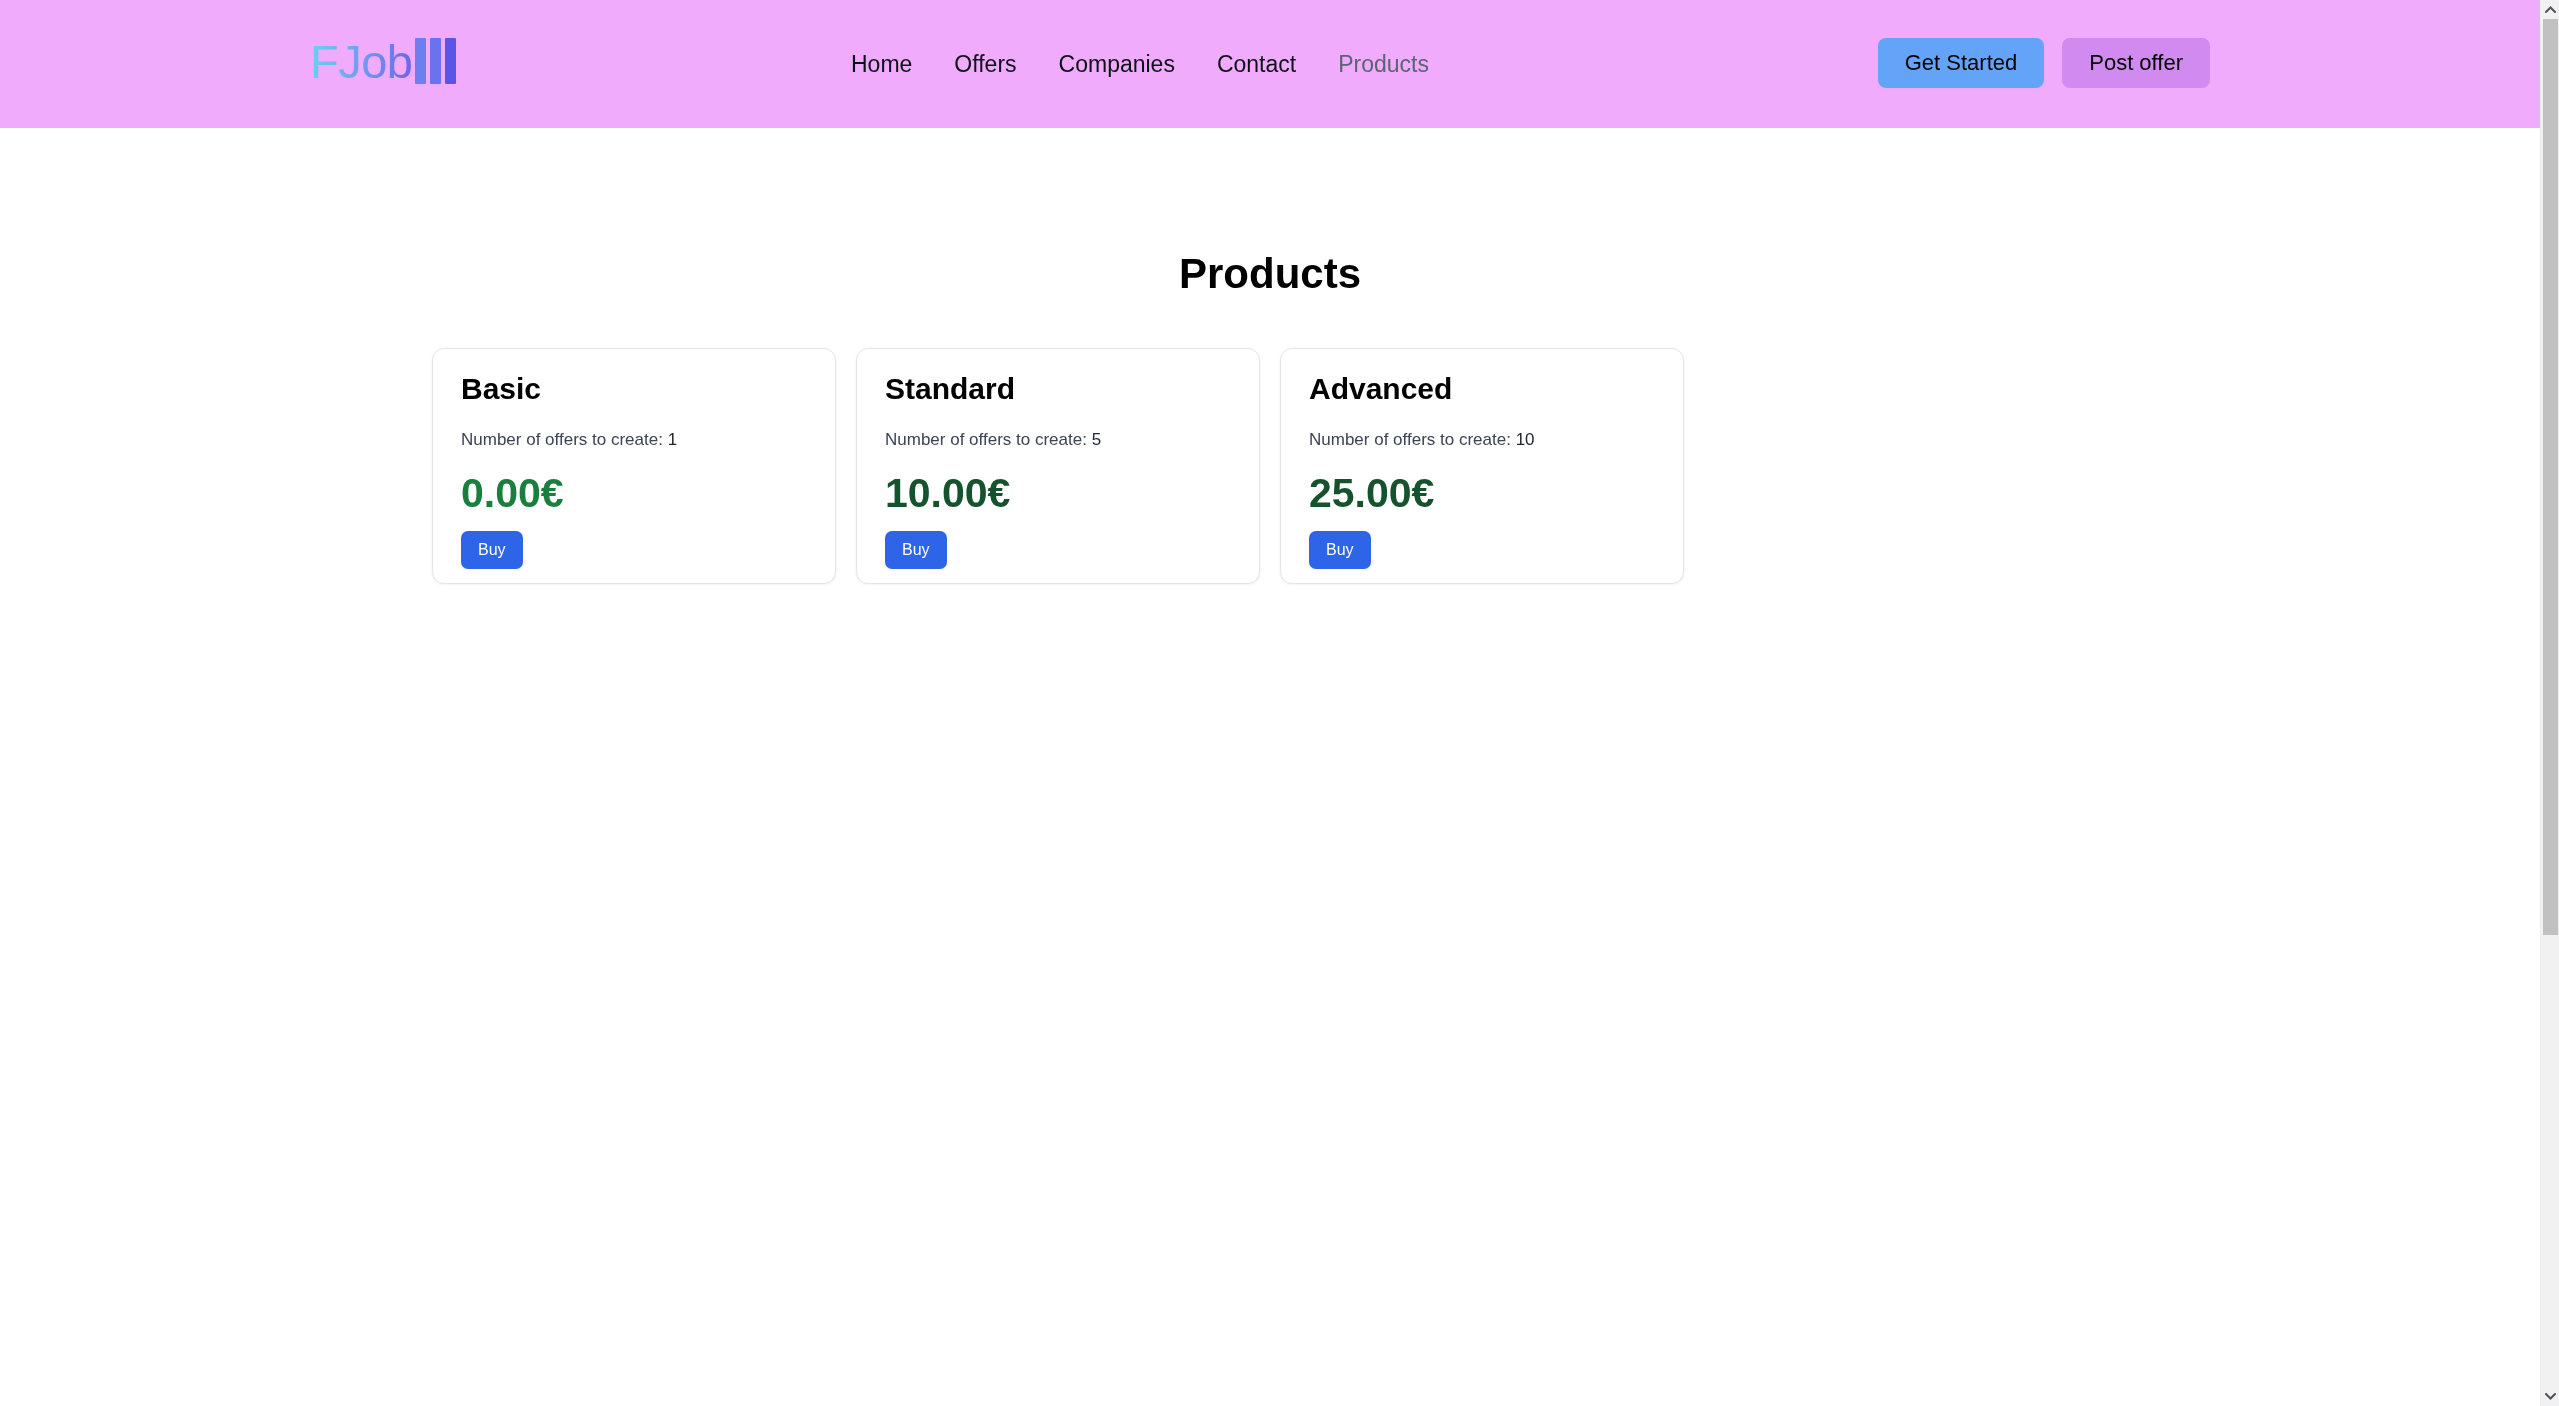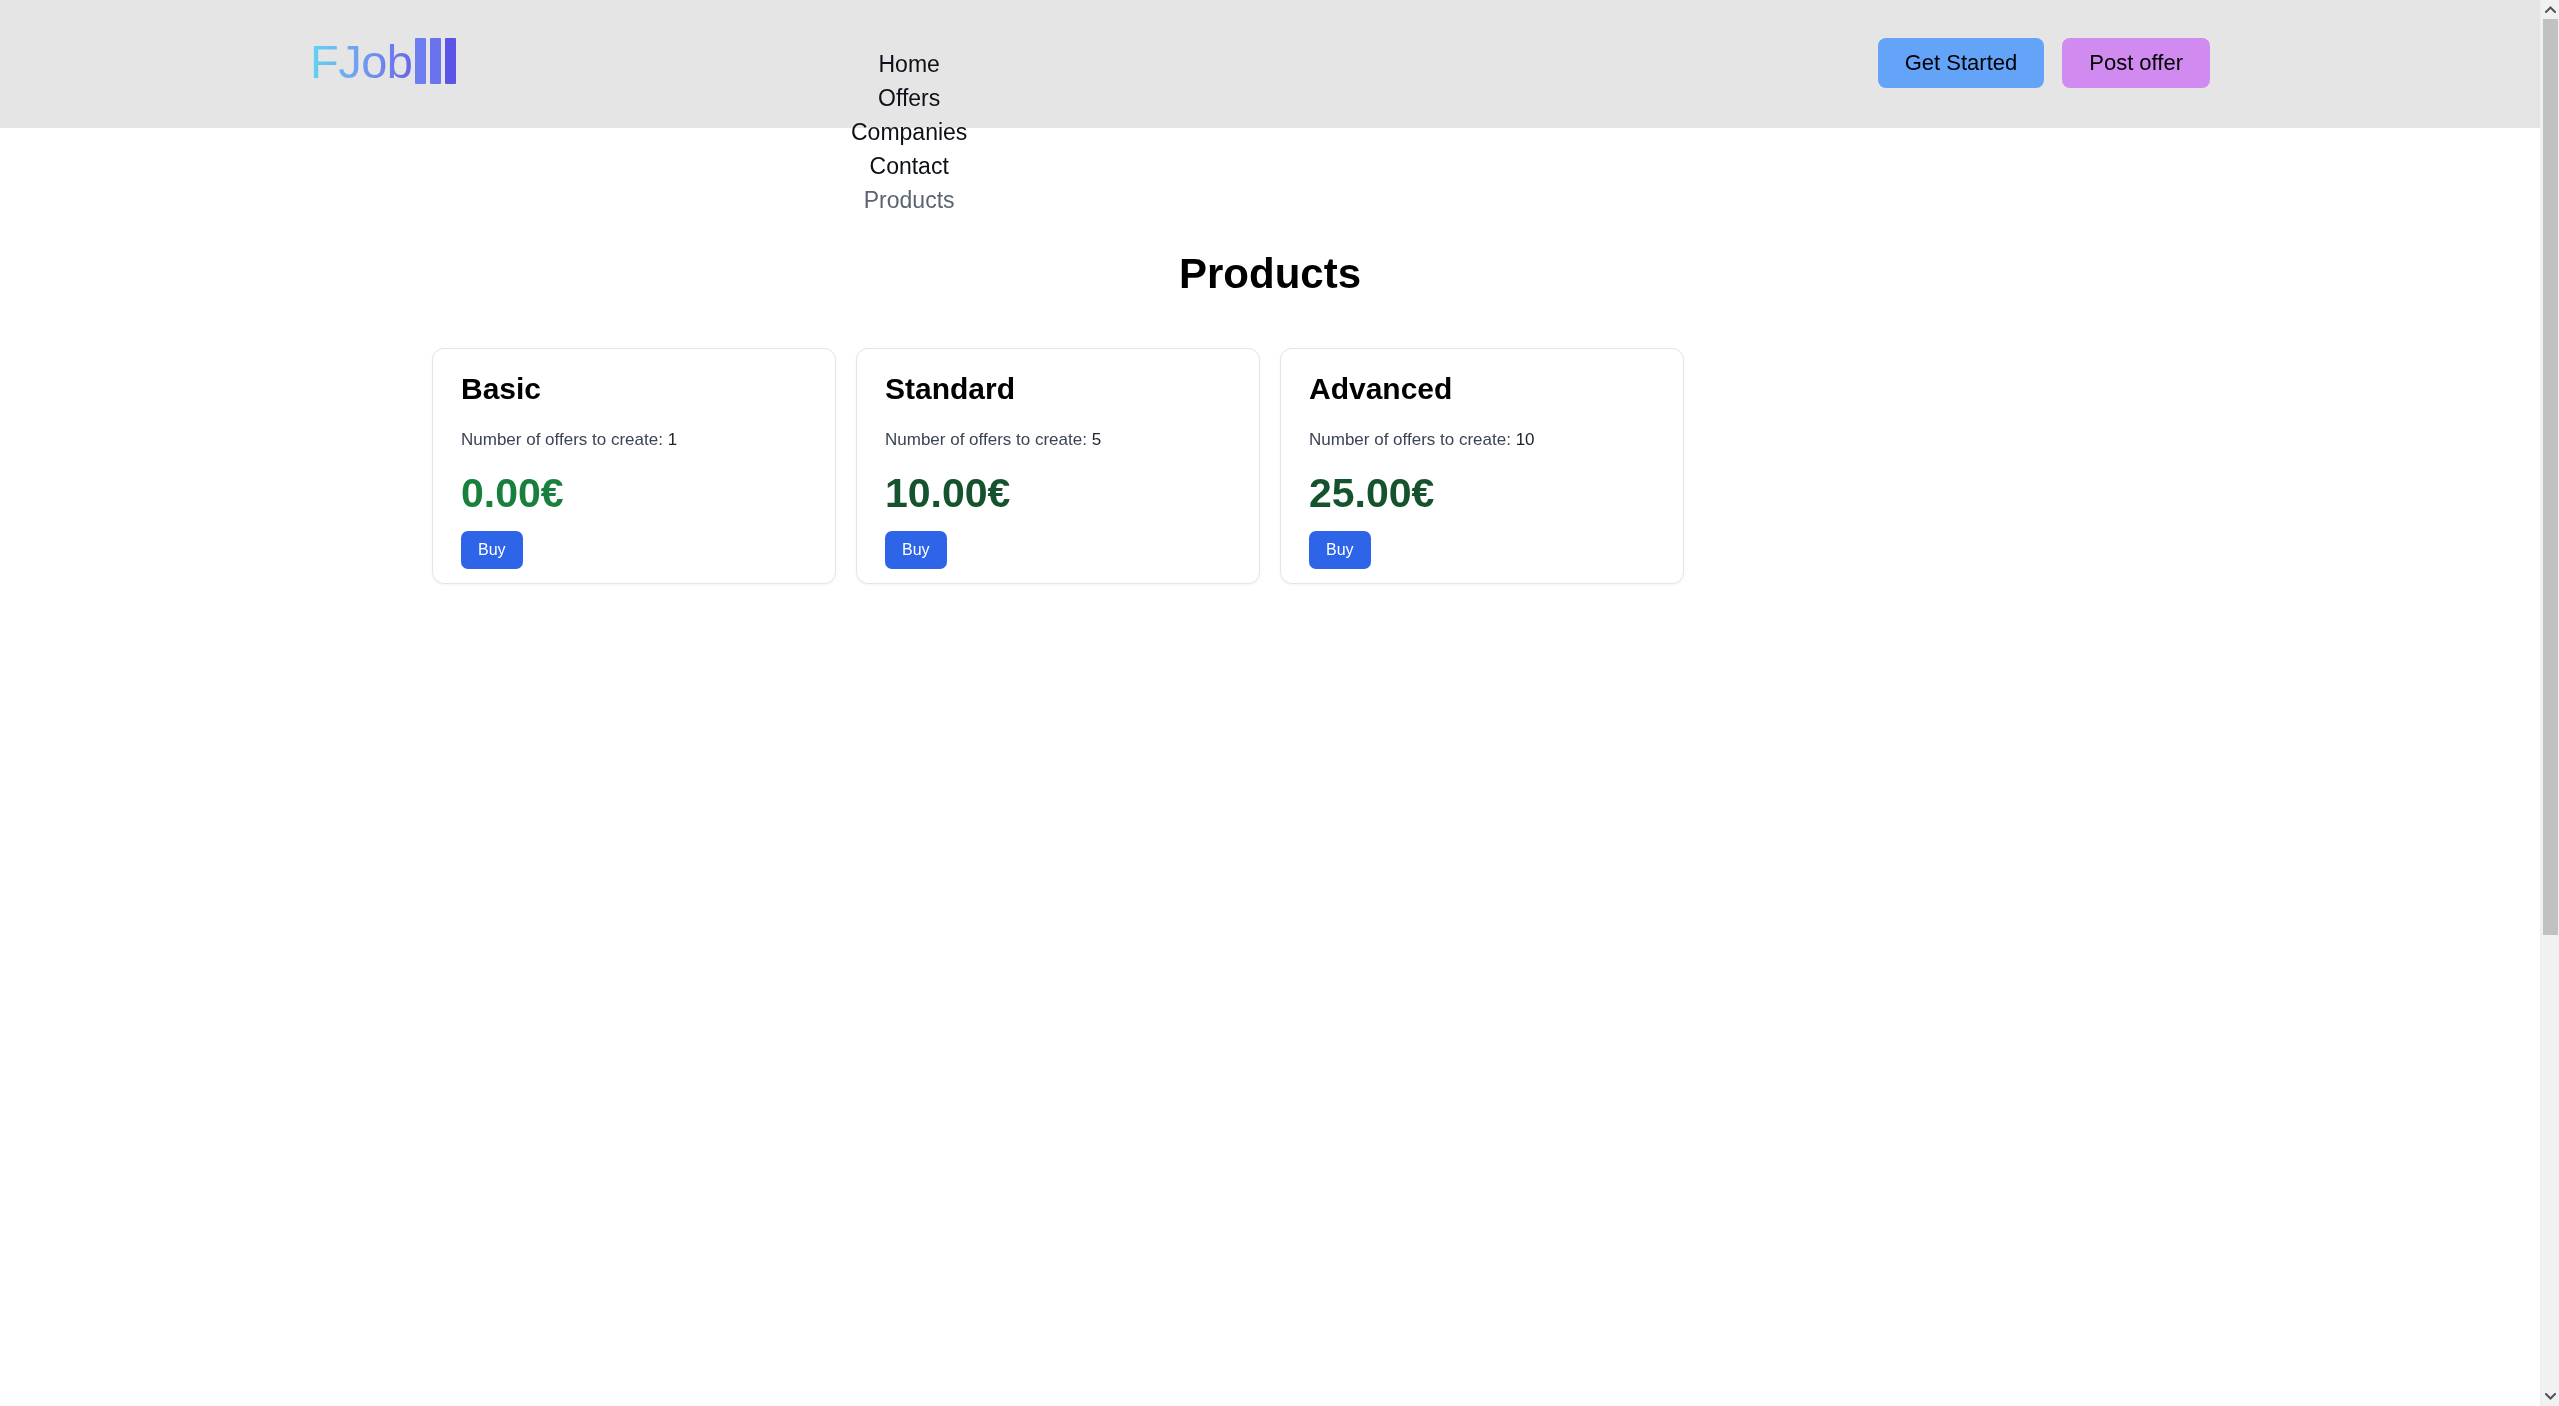--- a/index.html
+++ b/index.html
@@ -19,21 +19,21 @@
     height: 1406px;
     background: #ffffff;
   }
 
   
   .navbar {
     position: absolute;
     left: 0; top: 0;
     width: 2540px;
     height: 128px;
-    background: #e5e5e5;
+    background: #f0abfc;
     display: flex;
     align-items: center;
   }
 
   .brand {
     position: absolute;
     left: 310px;
     top: 33px;
     display: flex;
     align-items: center;
@@ -70,21 +70,20 @@
   .brand-bars i:nth-child(2) { background: #6a72ee; }
   .brand-bars i:nth-child(3) { background: #5b54e6; }
 
   .nav-links {
     position: absolute;
     left: 830px;
     top: 47px;
     display: flex;
     align-items: center;
     gap: 0px;
-    flex-direction: column;
   }
   .nav-links a {
     font-size: 23px;
     color: #0d1117;
     text-decoration: none;
     padding: 0 21px;
     line-height: 34px;
     white-space: nowrap;
     cursor: pointer;
   }

